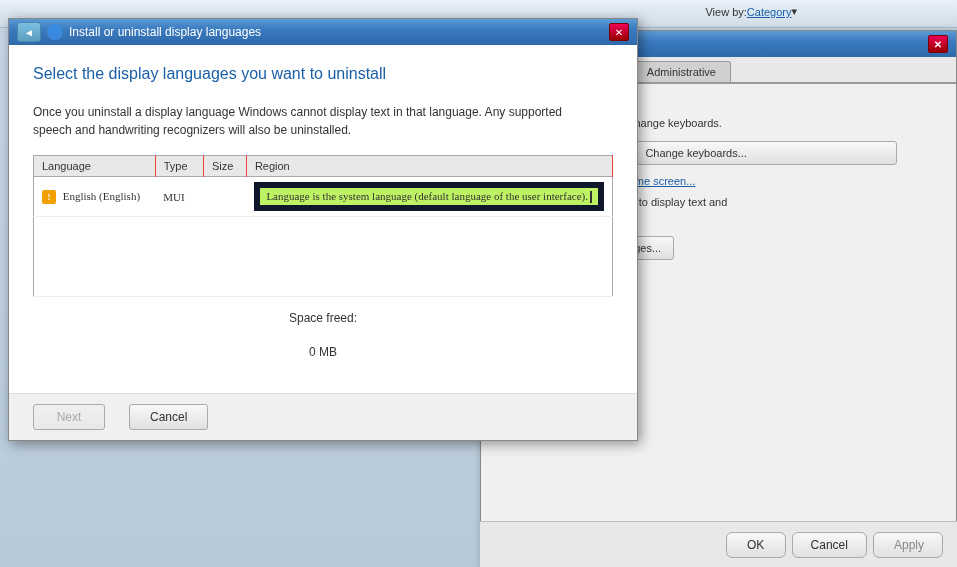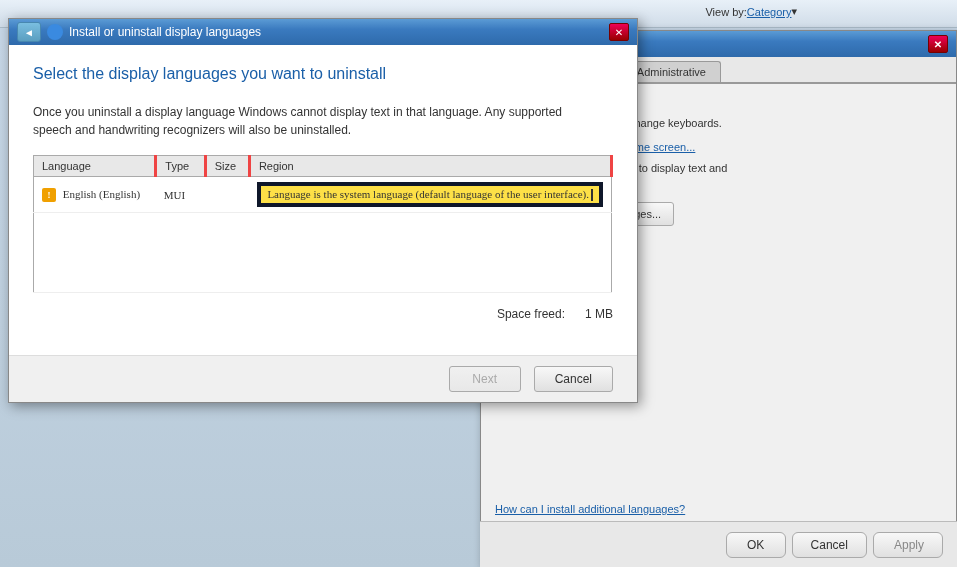--- a/index.html
+++ b/index.html
@@ -71,21 +71,21 @@
       justify-content: center;
       cursor: pointer;
     }
 
     .region-tabs {
       display: flex;
       background: #e8e8e8;
       border-bottom: 2px solid #999;
       padding-top: 4px;
       padding-left: 8px;
-      gap: 2px;
+      gap: 12px;
     }
 
     .region-tab {
       padding: 4px 14px;
       background: #d0d0d0;
       border: 1px solid #999;
       border-bottom: none;
       border-radius: 3px 3px 0 0;
       cursor: pointer;
       font-size: 11px;
@@ -304,39 +304,39 @@
       background: #e8e8e8;
       border-bottom: 1px solid #aaa;
     }
 
     .lang-table th {
       padding: 4px 8px;
       text-align: left;
       font-size: 11px;
       font-weight: normal;
       color: #333;
-      border-right: 3px solid #ef4444;
+      border-right: 1px solid #ef4444;
     }
 
     .lang-table td {
       padding: 5px 8px;
       font-size: 11px;
       color: #333;
       border-bottom: 1px solid #eee;
       vertical-align: middle;
       font-family: Liberation Serif, serif;
     }
 
     .lang-table .message-cell {
       position: relative;
     }
 
     .tooltip-box {
-      background: #fde047;
-      border: 4px solid #0f172a;
+      background: #bef264;
+      border: 6px solid #0f172a;
       padding: 2px 6px;
       font-size: 11px;
       color: #333;
       display: inline-block;
       white-space: nowrap;
     }
 
     .cursor-indicator {
       display: inline-block;
       width: 2px;
@@ -362,26 +362,26 @@
     }
 
     .space-freed-row {
       display: flex;
       justify-content: flex-end;
       align-items: center;
       margin-bottom: 14px;
       font-size: 12px;
       color: #333;
       gap: 20px;
+      flex-direction: column;
     }
 
     .dialog-footer {
       display: flex;
-      justify-content: flex-end;
-      gap: 13px;
+      gap: 24px;
       padding-top: 8px;
       background: #f0f0f0;
       border-top: 1px solid #ddd;
       padding: 10px 24px;
     }
 
     .dialog-btn {
       padding: 5px 20px;
       background: linear-gradient(to bottom, #f8f8f8, #e0e0e0);
       border: 1px solid #aaa;
@@ -449,32 +449,30 @@
     <div class="region-tab active">
       <span>rds and Languages</span>
     </div>
     <div class="region-tab">
       <span>Administrative</span>
     </div>
   </div>
   <div class="region-content">
     <div class="region-section-label">put languages</div>
     <div class="region-description">ard or input language click Change keyboards.</div>
+    <button class="region-button">Change keyboards...</button>
     <a class="region-link">eyboard layout for the Welcome screen...</a>
     <div class="region-languages-desc">
       <span>uages that Windows can use to display text and</span><br>
       <span>g.</span>
     </div>
     <button class="region-install-btn">
       <span class="globe-icon"></span>
       <span>Install/uninstall languages...</span>
     </button>
-  </div>
-  <div style="position:absolute; bottom:50px; left:14px; right:14px;">
-    <a class="how-install-link">How can I install additional languages?</a>
   </div>
 </div>
 
 <div class="region-footer">
   <button class="footer-btn">OK</button>
   <button class="footer-btn">Cancel</button>
   <button class="footer-btn apply-btn">Apply</button>
 </div>
 
 <div class="install-dialog">
@@ -520,21 +518,21 @@
           </td>
         </tr>
         <tr class="lang-table-body-empty">
           <td colspan="4"></td>
         </tr>
       </tbody>
     </table>
 
     <div class="space-freed-row">
       <span>Space freed:</span>
-      <span>1 MB</span>
+      <span>0 MB</span>
     </div>
   </div>
 
   <div class="dialog-footer">
     <button class="dialog-btn disabled">Next</button>
     <button class="dialog-btn">Cancel</button>
   </div>
 </div>
 
 </body></html>

